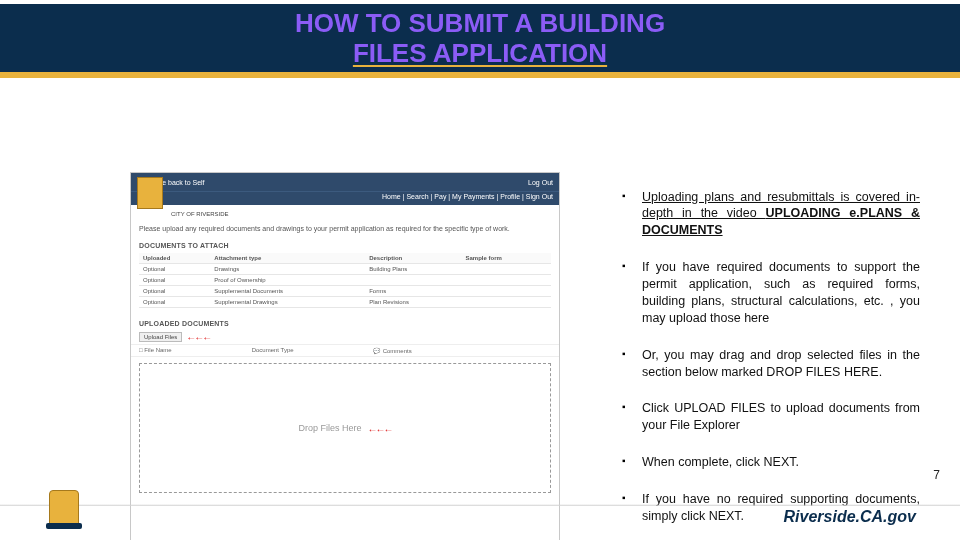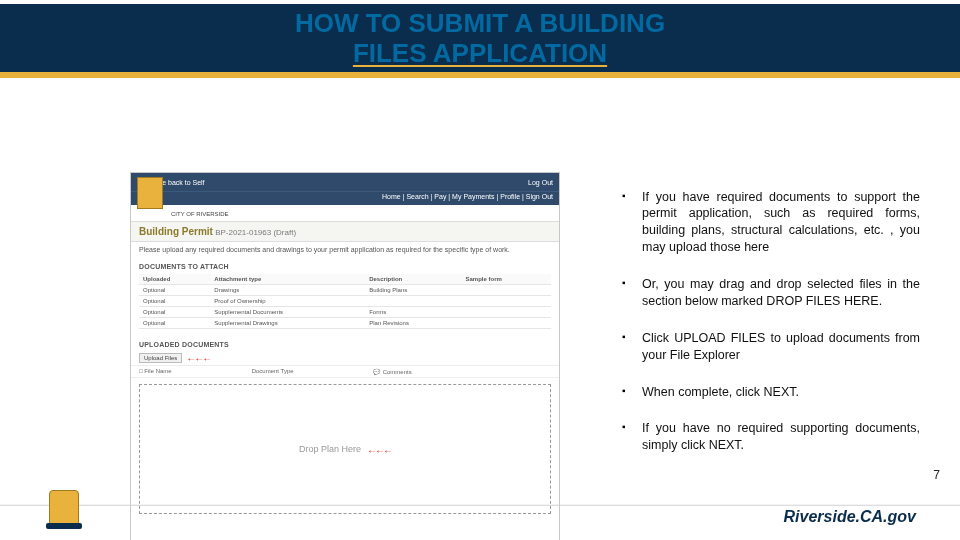--- a/index.html
+++ b/index.html
@@ -25,21 +25,21 @@
     top: 72px; left: 0; right: 0;
     height: 6px;
     background: #e8b23d;
   }
   .title-text {
     position: absolute;
     top: 8px; left: 0; right: 0;
     text-align: center;
     font-weight: 700;
     font-size: 26px;
-    color: #0369a1;
+    color: #8b5cf6;
     line-height: 30px;
   }
   .title-text .line2 {
     text-decoration: underline;
     text-decoration-color: #e8b23d;
     text-decoration-thickness: 2px;
     text-underline-offset: 3px;
     padding: 0 8px;
   }
   .content {
@@ -255,24 +255,20 @@
   <div class="content">
 
     <div class="shot">
       <div class="topbar">
         <span>Welcome back to Self</span>
         <span>Log Out</span>
       </div>
       <div class="navrow">Home | Search | Pay | My Payments | Profile | Sign Out</div>
       <div class="logo"></div>
       <div class="below-nav">CITY OF RIVERSIDE</div>
-      <div class="page-head">
-        <span class="bp">Building Permit</span>
-        <span class="bpcode">BP-2021-01963 (Draft)</span>
-      </div>
       <div class="desc">Please upload any required documents and drawings to your permit application as required for the specific type of work.</div>
       <div class="section-label">DOCUMENTS TO ATTACH</div>
       <table>
         <thead>
             <tr>
           <th>Uploaded</th>
           <th>Attachment type</th>
           <th>Description</th>
           <th>Sample form</th>
         </tr>
@@ -308,27 +304,30 @@
       <div class="upload-btn-row">
         <span class="upload-btn">Upload Files</span>
         <span class="red-arrow">←←←</span>
       </div>
       <div class="file-row">
         <span>□ <span>File Name</span></span>
         <span>Document Type</span>
         <span>💬 <span>Comments</span></span>
       </div>
       <div class="dropzone">
-        <span>Drop Plan Here</span>
+        <span>Drop Files Here</span>
         <span class="red-arrow">←←←</span>
       </div>
 
     </div>
 
     <ul class="bullets">
+      <li class="b1">
+        <span class="under">Uploading plans and resubmittals is covered in-depth in the video </span><span class="bold">UPLOADING e.PLANS &amp; DOCUMENTS</span>
+      </li>
       <li>If you have required documents to support the permit application, such as required forms, building plans, structural calculations, etc. , you may upload those here</li>
       <li>Or, you may drag and drop selected files in the section below marked DROP FILES HERE.</li>
       <li>Click UPLOAD FILES to upload documents from your File Explorer</li>
       <li>When complete, click NEXT.</li>
       <li>If you have no required supporting documents, simply click NEXT.</li>
     </ul>
 
   </div>
 
   <div class="page-no">7</div>

